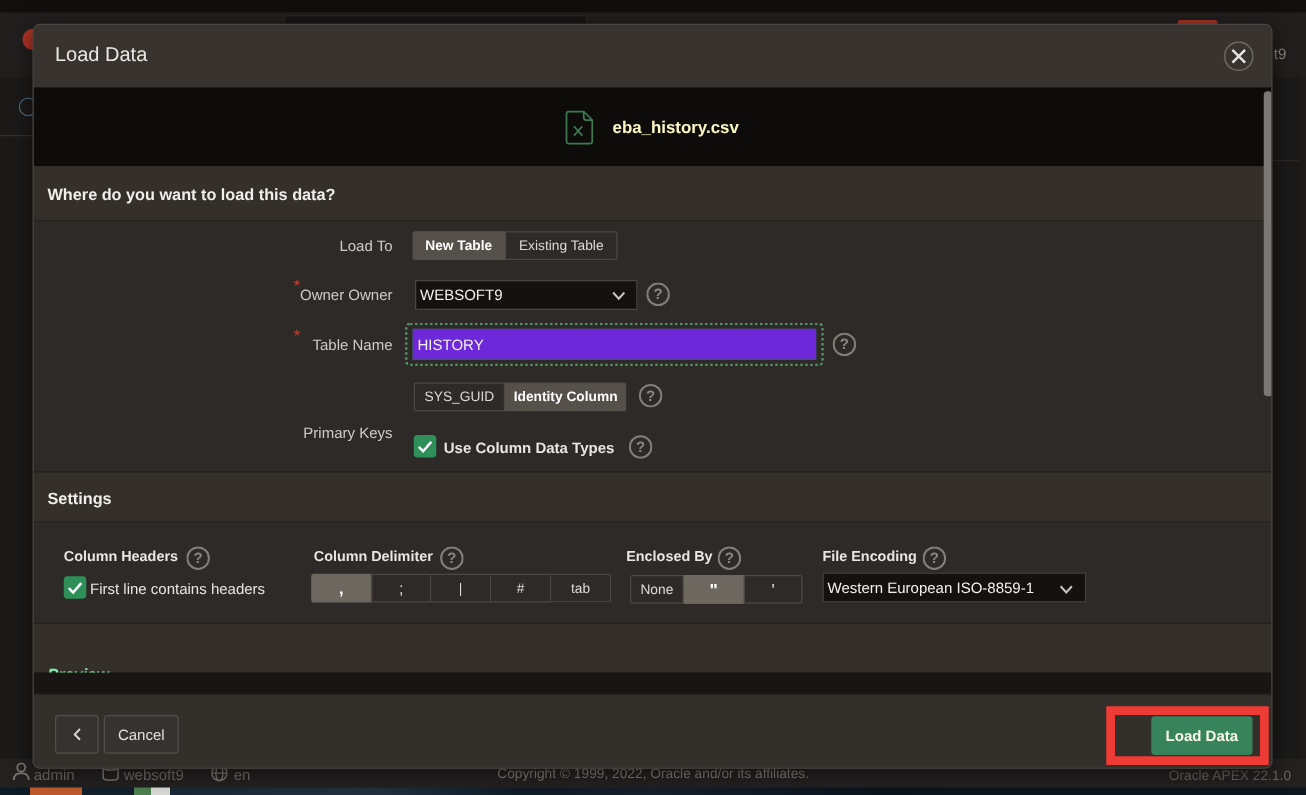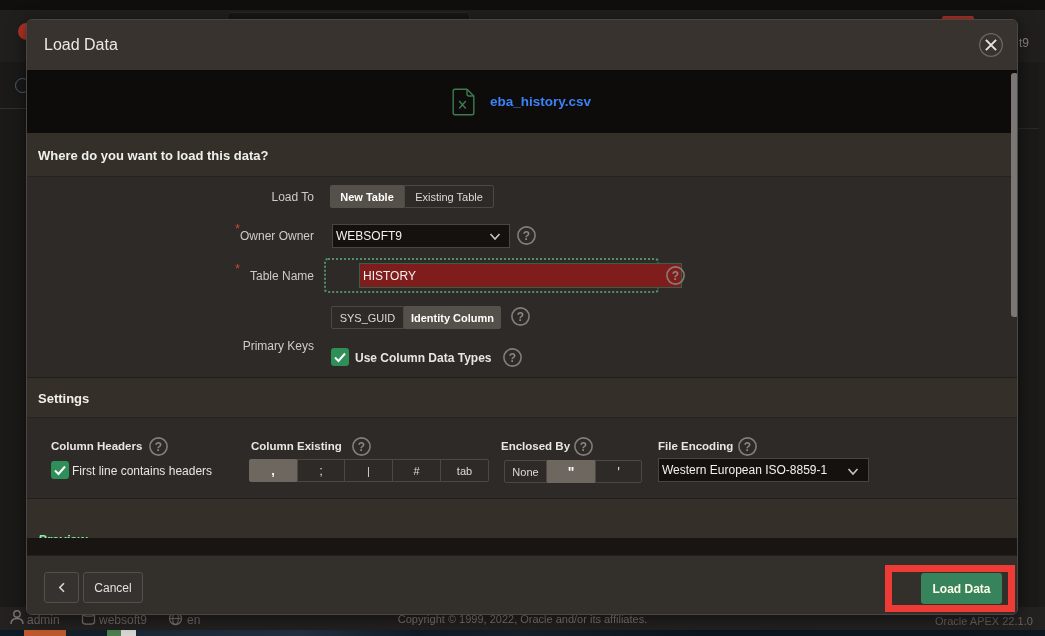--- a/index.html
+++ b/index.html
@@ -70,21 +70,21 @@
       <circle cx="12" cy="12" r="11.3" fill="none" stroke="#6a6662" stroke-width="1.3"></circle>
       <path d="M6.9 6.9 L17.1 17.1 M17.1 6.9 L6.9 17.1" stroke="#e5e2df" stroke-width="2"></path>
     </svg>
 
     <div class="abs" style="left:0;top:50px;width:990px;height:63px;background:#0d0c0b;"></div>
     <svg class="abs" style="left:425px;top:68px;" width="23" height="28" viewBox="0 0 23 28">
       <path d="M1.2 3 Q1.2 1.2 3 1.2 H15 L21.8 8 V25 Q21.8 26.8 20 26.8 H3 Q1.2 26.8 1.2 25 Z" fill="none" stroke="#3e7a51" stroke-width="1.4"></path>
       <path d="M15 1.2 V6 Q15 8 17 8 H21.8" fill="none" stroke="#3e7a51" stroke-width="1.4"></path>
       <path d="M7.2 13 L13.8 20.5 M13.8 13 L7.2 20.5" stroke="#3e7a51" stroke-width="1.4"></path>
     </svg>
-    <div class="abs" style="left:463px;top:74px;font-size:13.5px;font-weight:bold;color:#3b82f6;">eba_history.csv</div>
+    <div class="abs" style="left:463px;top:74px;font-size:13.5px;font-weight:bold;color:#fef9c3;">eba_history.csv</div>
 
     <div class="abs" style="left:0;top:113px;width:990px;height:44px;background:#343029;border-bottom:1px solid #262320;"></div>
     <div class="abs" style="left:11px;top:128px;font-size:13px;font-weight:bold;color:#f1efec;">Where do you want to load this data?</div>
 
     <div class="abs lbl" style="left:137px;top:170px;width:150px;text-align:right;">Load To</div>
     <div class="abs btn sel" style="left:303px;top:165px;width:74px;height:23px;border-radius:2px 0 0 2px;">New Table</div>
     <div class="abs btn" style="left:377px;top:165px;width:90px;height:23px;border-radius:0 2px 2px 0;">Existing Table</div>
 
     <div class="abs" style="left:208px;top:201px;font-size:13px;color:#c74634;">*</div>
     <div class="abs lbl" style="left:137px;top:209px;width:150px;text-align:right;">Owner Owner</div>
@@ -94,21 +94,21 @@
         </svg>
     </div>
     <svg class="abs helpq" style="left:490px;top:206px;" viewBox="0 0 19 19">
       <circle cx="9.5" cy="9.5" r="8.6" fill="none" stroke="#847e77" stroke-width="1.6"></circle>
       <text x="9.5" y="13.5" font-size="12" font-weight="bold" fill="#8d8780" text-anchor="middle" font-family="Liberation Sans">?</text>
     </svg>
 
     <div class="abs" style="left:208px;top:241px;font-size:13px;color:#c74634;">*</div>
     <div class="abs lbl" style="left:137px;top:249px;width:150px;text-align:right;">Table Name</div>
     <div class="abs" style="left:297px;top:238px;width:335px;height:35px;border:2px dotted #4f9165;border-radius:4px;"></div>
-    <div class="abs" style="left:303px;top:243px;width:323px;height:25px;background:#7f1d1d;border:1px solid #356049;display:flex;align-items:center;padding-left:3px;font-size:12px;font-weight:400;color:#f2f0ee;margin-left:29px;">HISTORY</div>
+    <div class="abs" style="left:303px;top:243px;width:323px;height:25px;background:#6d28d9;border:1px solid #356049;display:flex;align-items:center;padding-left:3px;font-size:12px;font-weight:400;color:#f2f0ee;">HISTORY</div>
     <svg class="abs helpq" style="left:639px;top:246px;" viewBox="0 0 19 19">
       <circle cx="9.5" cy="9.5" r="8.6" fill="none" stroke="#847e77" stroke-width="1.6"></circle>
       <text x="9.5" y="13.5" font-size="12" font-weight="bold" fill="#8d8780" text-anchor="middle" font-family="Liberation Sans">?</text>
     </svg>
 
     <div class="abs lbl" style="left:137px;top:290px;width:150px;text-align:right;margin-top:29px;">Primary Keys</div>
     <div class="abs btn" style="left:304px;top:286px;width:73px;height:23px;border-radius:2px 0 0 2px;">SYS_GUID</div>
     <div class="abs btn sel" style="left:377px;top:286px;width:97px;height:23px;border-radius:0 2px 2px 0;">Identity Column</div>
     <svg class="abs helpq" style="left:484px;top:287px;" viewBox="0 0 19 19">
       <circle cx="9.5" cy="9.5" r="8.6" fill="none" stroke="#847e77" stroke-width="1.6"></circle>
@@ -134,21 +134,21 @@
       <circle cx="9.5" cy="9.5" r="8.6" fill="none" stroke="#847e77" stroke-width="1.6"></circle>
       <text x="9.5" y="13.5" font-size="12" font-weight="bold" fill="#8d8780" text-anchor="middle" font-family="Liberation Sans">?</text>
     </svg>
     <div class="abs check" style="left:24px;top:441px;width:18px;height:18px;">
       <svg width="18" height="18" viewBox="0 0 18 18">
           <path d="M4 9.5 L7.5 13 L14 5.5" fill="none" stroke="#fff" stroke-width="2"></path>
         </svg>
     </div>
     <div class="abs" style="left:45px;top:444px;font-size:12px;font-weight:normal;color:#e8e5e2;">First line contains headers</div>
 
-    <div class="abs blbl" style="left:224px;top:420px;">Column Existing</div>
+    <div class="abs blbl" style="left:224px;top:420px;">Column Delimiter</div>
     <svg class="abs helpq" style="left:325px;top:417px;" viewBox="0 0 19 19">
       <circle cx="9.5" cy="9.5" r="8.6" fill="none" stroke="#847e77" stroke-width="1.6"></circle>
       <text x="9.5" y="13.5" font-size="12" font-weight="bold" fill="#8d8780" text-anchor="middle" font-family="Liberation Sans">?</text>
     </svg>
     <div class="abs btn sel2" style="left:222px;top:439px;width:48px;height:23px;border-radius:2px 0 0 2px;font-size:13px;">,</div>
     <div class="abs btn" style="left:270px;top:439px;width:48px;height:23px;font-size:13px;">;</div>
     <div class="abs btn" style="left:318px;top:439px;width:48px;height:23px;border-left:none;">|</div>
     <div class="abs btn" style="left:366px;top:439px;width:48px;height:23px;border-left:none;">#</div>
     <div class="abs btn" style="left:414px;top:439px;width:48px;height:23px;border-left:none;border-radius:0 2px 2px 0;">tab</div>
 

